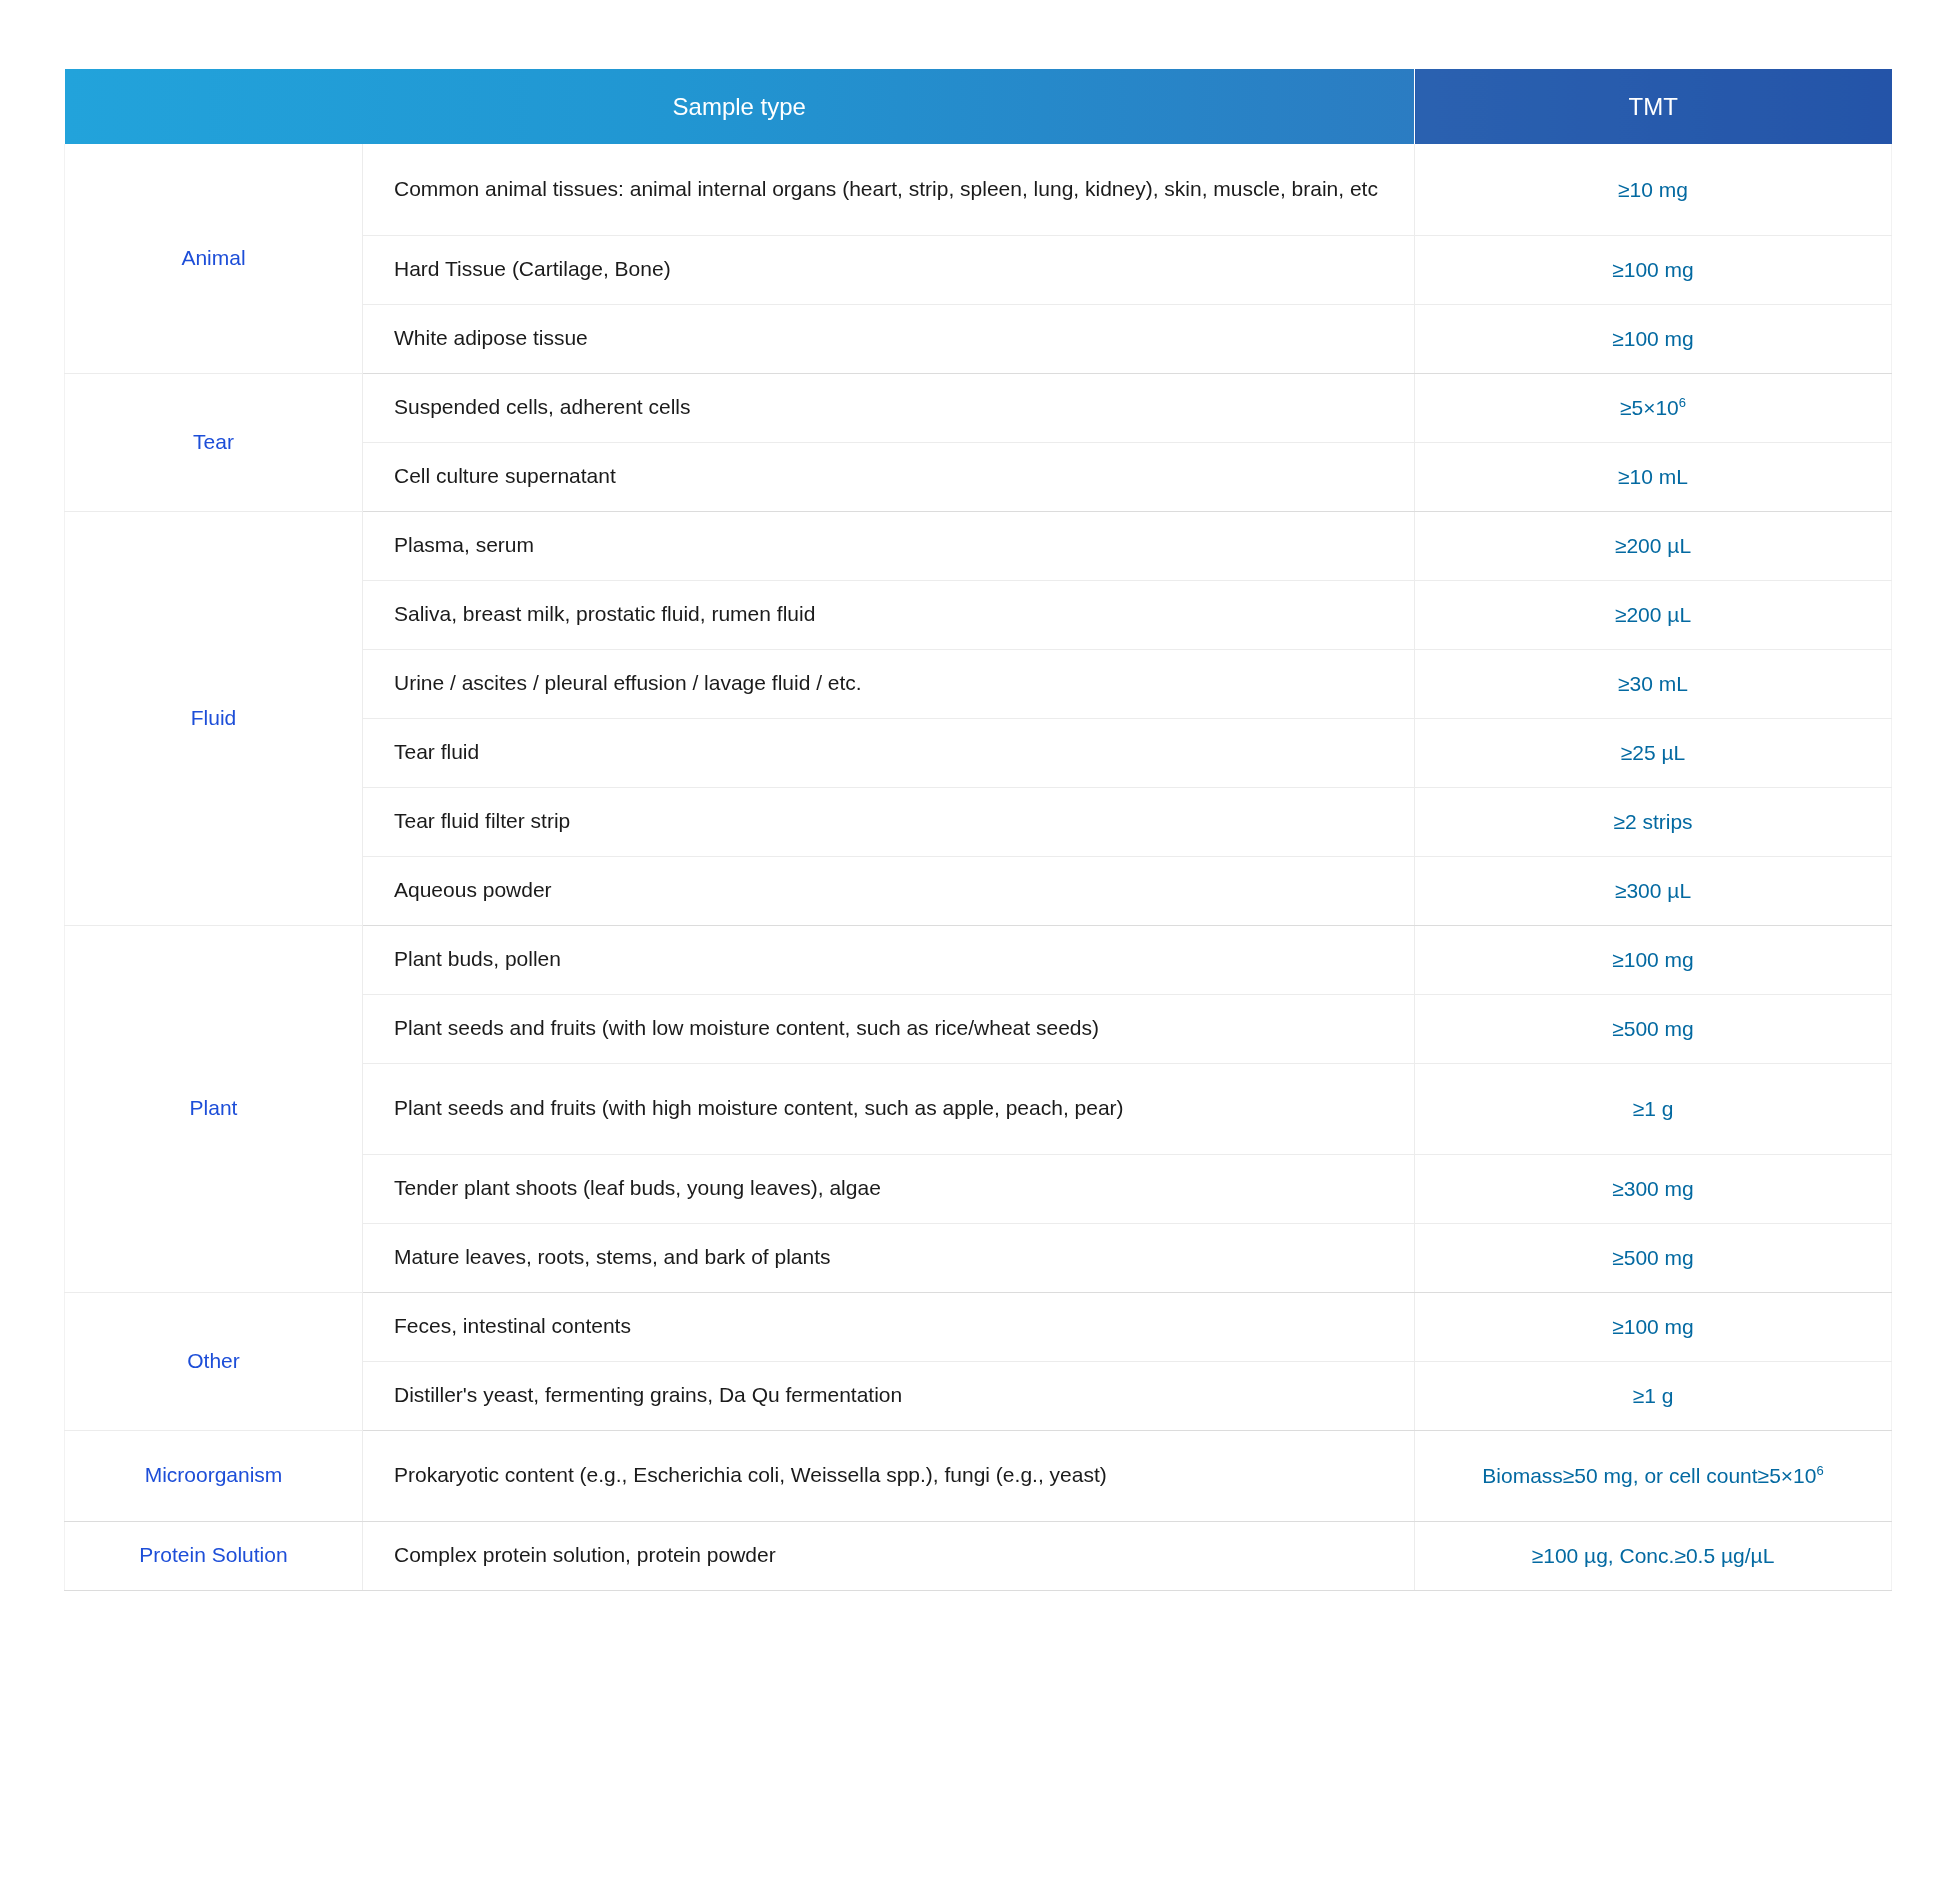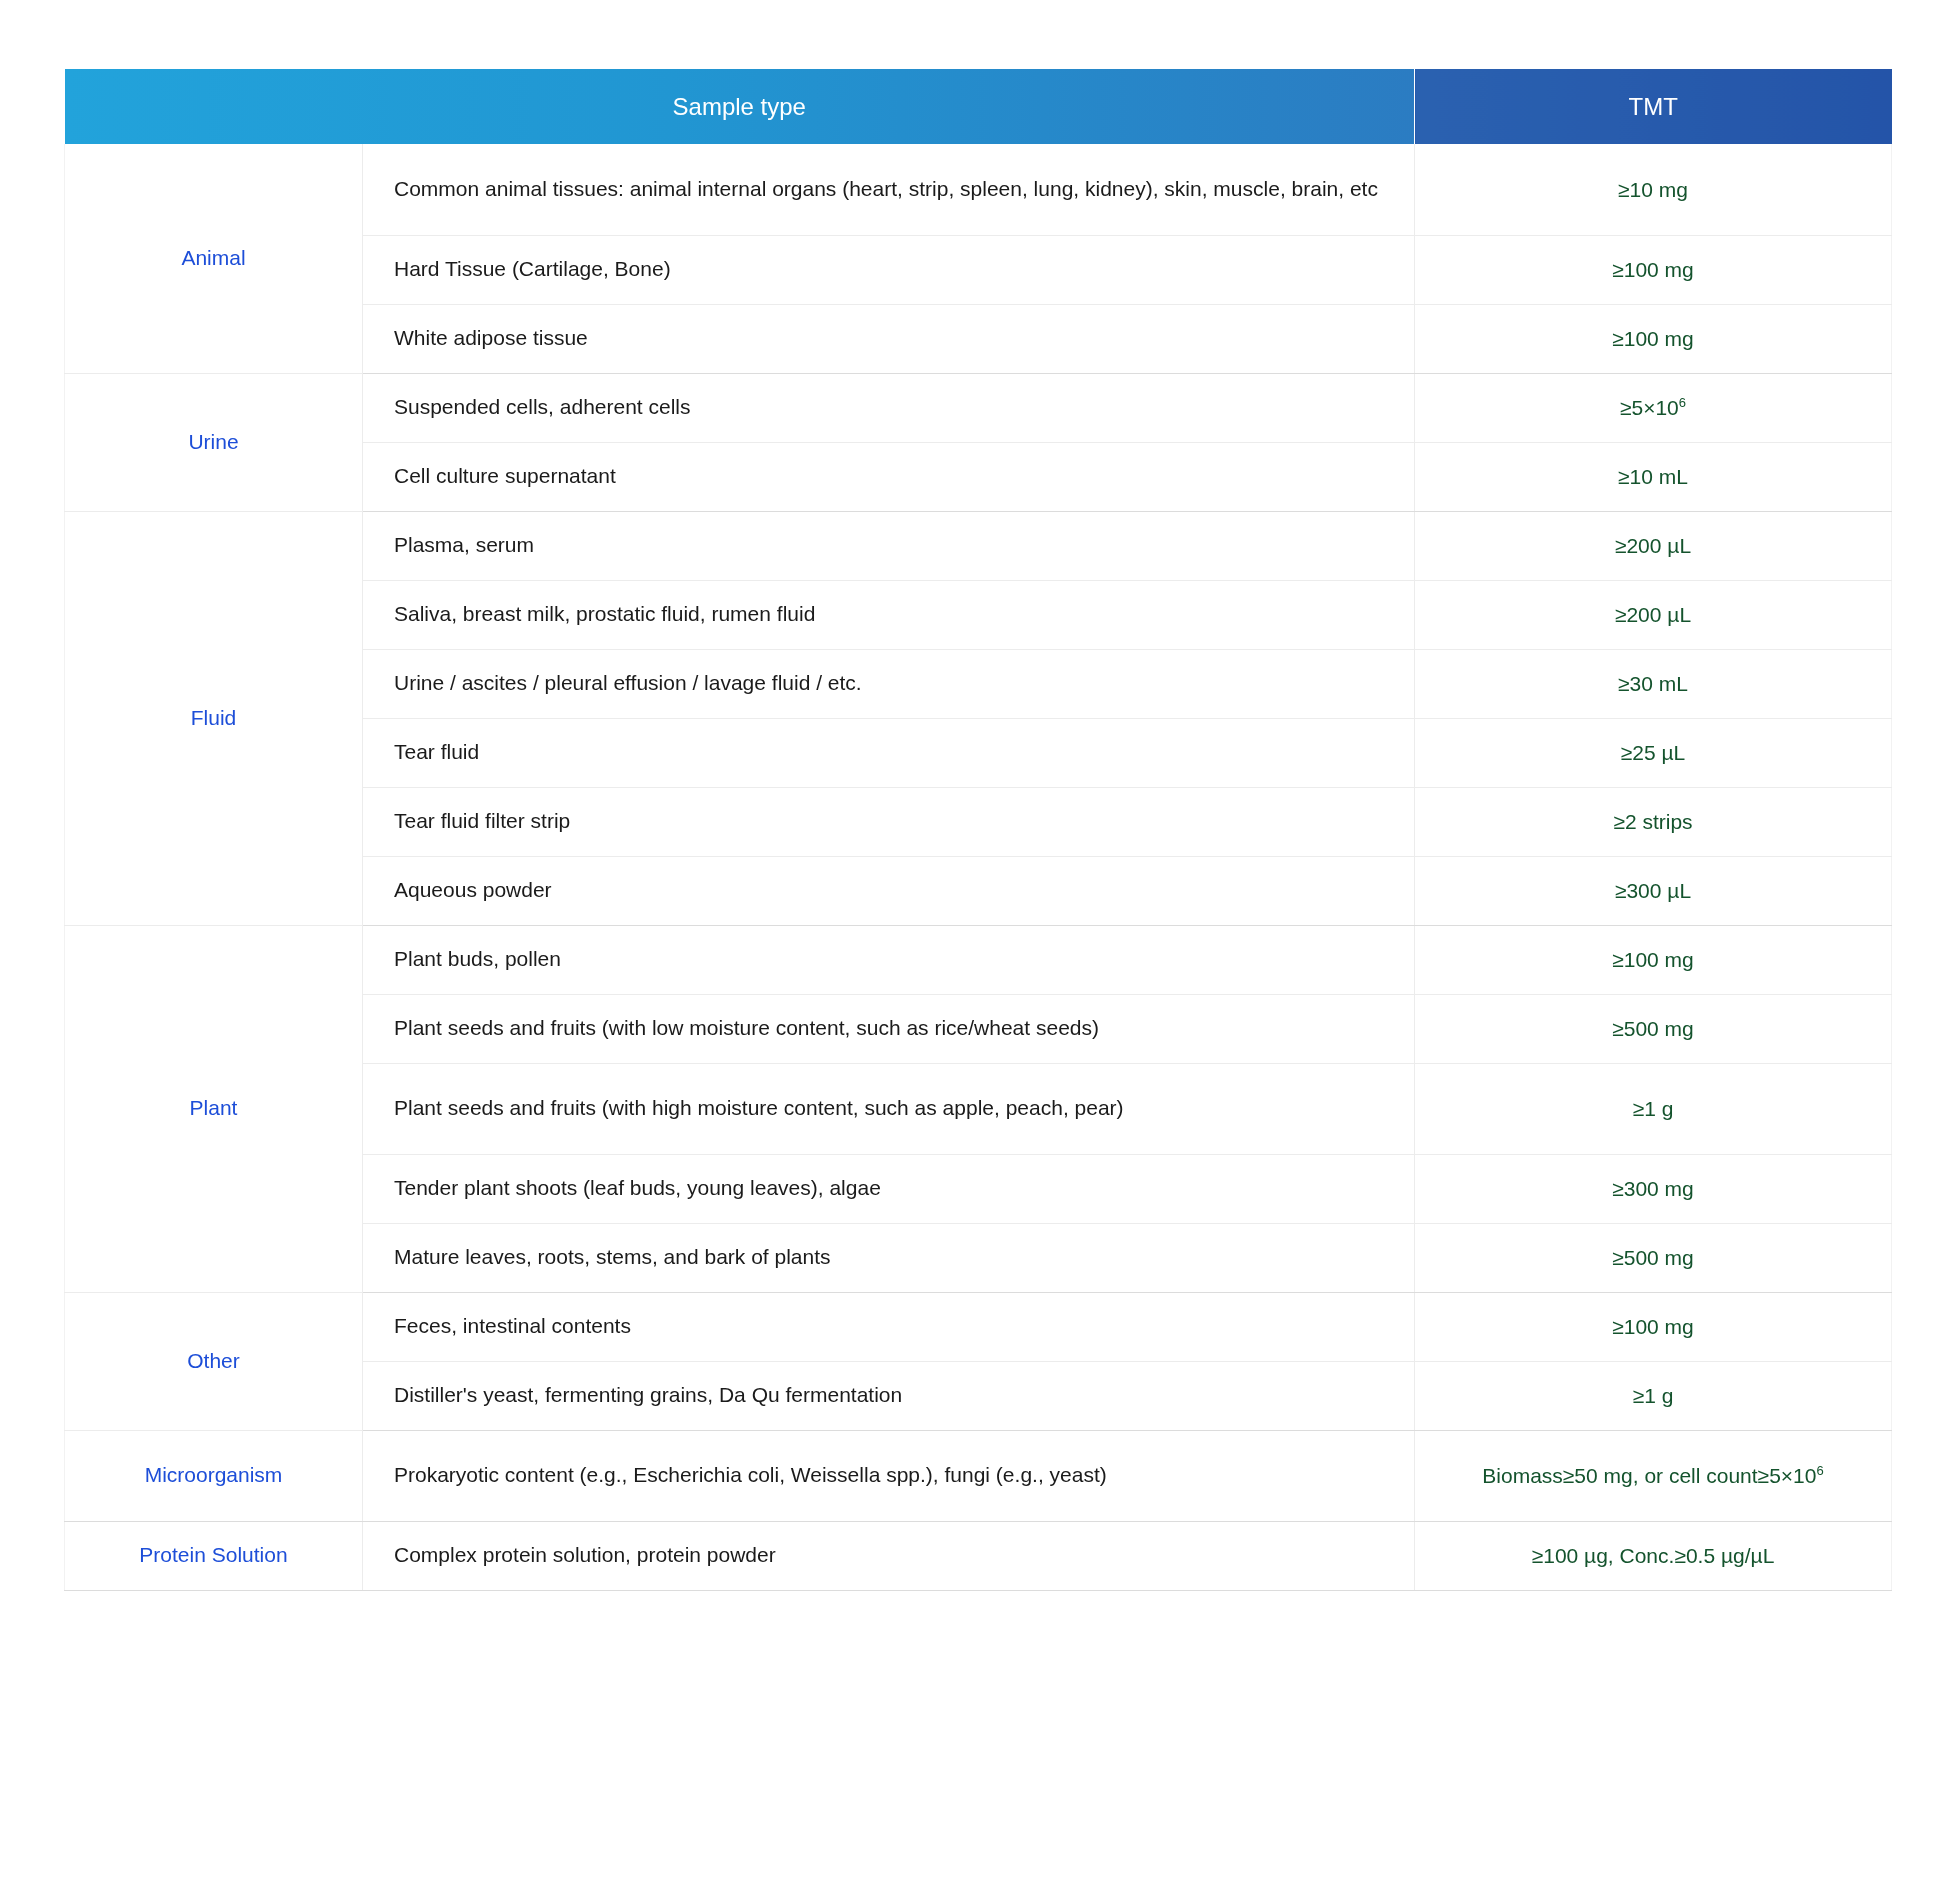--- a/index.html
+++ b/index.html
@@ -81,21 +81,21 @@
     padding-right: 23.5px;
     font-size: 21px;
     line-height: 1.45;
     border-right: 1.3px solid #ececec;
     color: #1b1b1b;
   }
   td.tmt-cell {
     text-align: center;
     font-size: 21px;
     border-right: 1.3px solid #f2f2f2;
-    color: #14532d;
+    color: #0369a1;
     line-height: 1.4;
   }
   tbody tr { height: 69px; }
   tbody tr.tall { height: 91px; }
 
   sup { font-size: 0.62em; vertical-align: super; line-height: 0; }
 </style>
 </head>
 <body>
 
@@ -121,21 +121,21 @@
           </tr>
           <tr>
             <td class="desc-cell">Hard Tissue (Cartilage, Bone)</td>
             <td class="tmt-cell"><span>≥100 mg</span></td>
           </tr>
           <tr class="group-end">
             <td class="desc-cell">White adipose tissue</td>
             <td class="tmt-cell"><span>≥100 mg</span></td>
           </tr>
           <tr>
-            <td class="group-cell" rowspan="2">Urine</td>
+            <td class="group-cell" rowspan="2">Tear</td>
             <td class="desc-cell">Suspended cells, adherent cells</td>
             <td class="tmt-cell"><span>≥5×10</span><sup>6</sup></td>
           </tr>
           <tr class="group-end">
             <td class="desc-cell">Cell culture supernatant</td>
             <td class="tmt-cell"><span>≥10 mL</span></td>
           </tr>
           <tr>
             <td class="group-cell" rowspan="6">Fluid</td>
             <td class="desc-cell">Plasma, serum</td>

